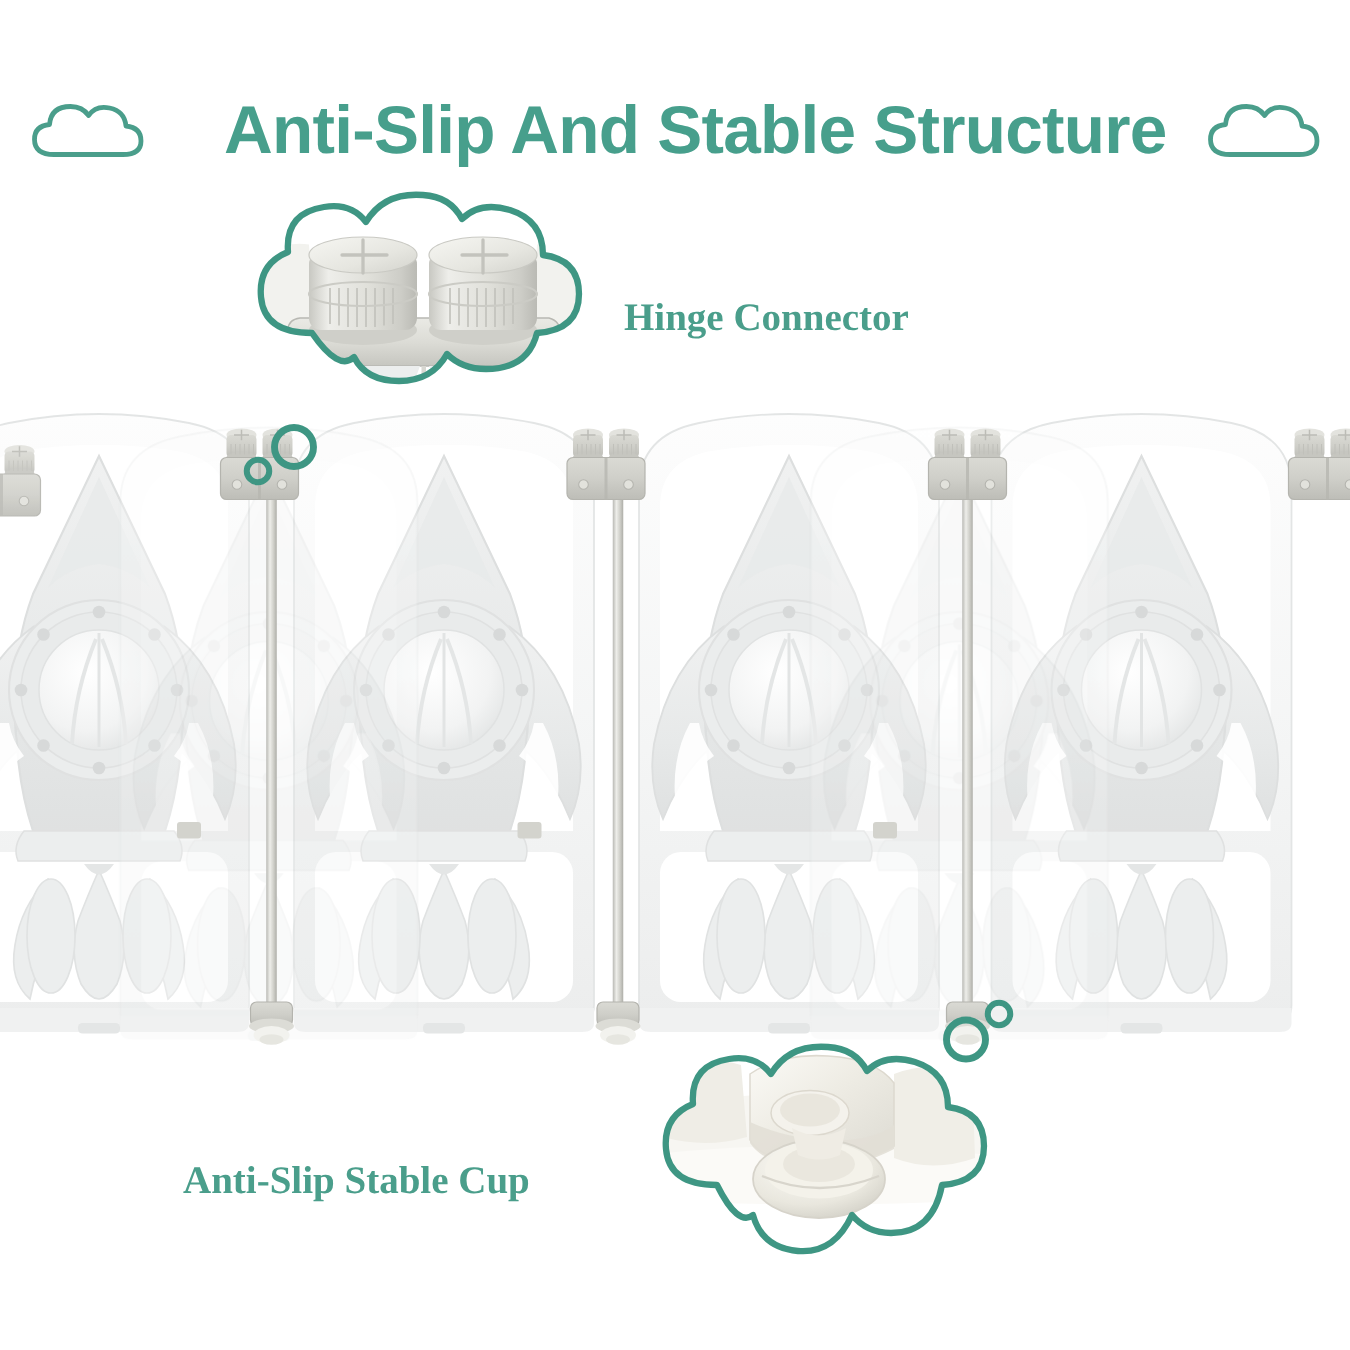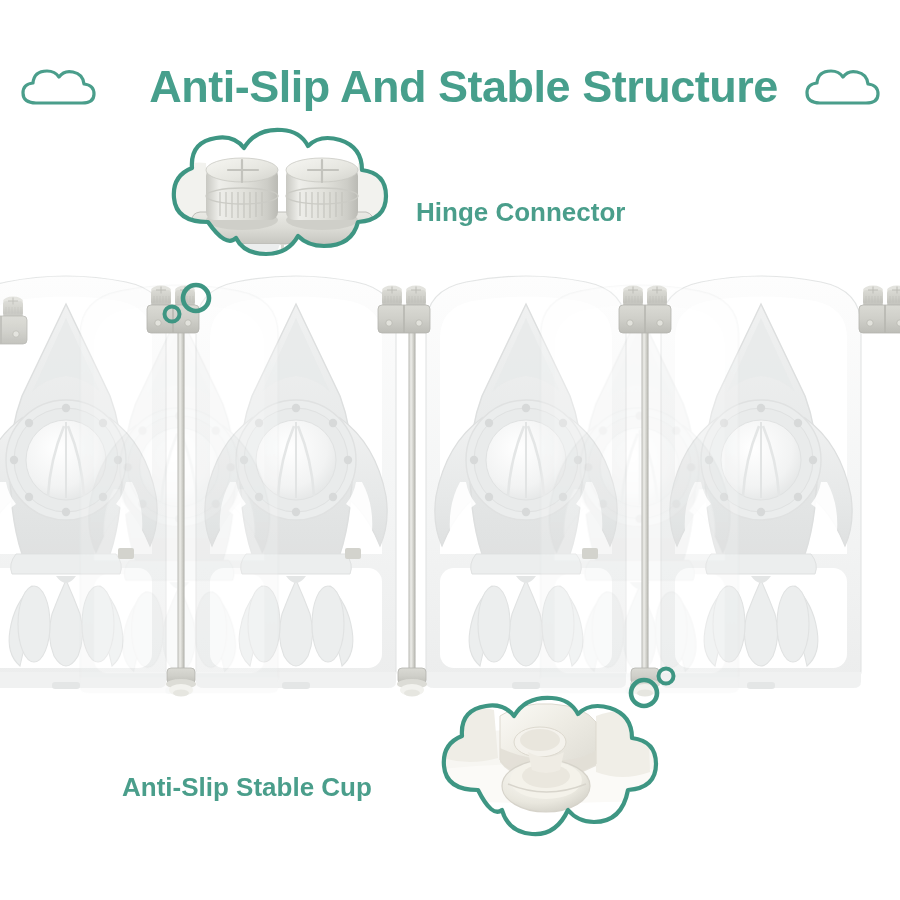--- a/index.html
+++ b/index.html
@@ -32,21 +32,21 @@
   }
   .label-suction{
     position:absolute;left:122px;top:772px;
     font-size:26px;font-weight:bold;color:#4a9e8b;white-space:nowrap;
   }
 
   
   .layer{position:absolute;left:0;top:0;width:900px;height:900px;}
   .layer.fence{z-index:2;}
   .layer.bubbles{z-index:6;}
-  .lbl{z-index:7;}
+  .lbl{z-index:7;font-family:Liberation Serif, serif;}
 </style>
 </head>
 <body>
 
 <div id="stage">
 
   <svg class="layer fence" viewBox="0 0 900 900">
     <defs>
       <linearGradient id="panelG" x1="0" y1="0" x2="0" y2="1">
         <stop offset="0%" stop-color="#fdfdfd"></stop>

